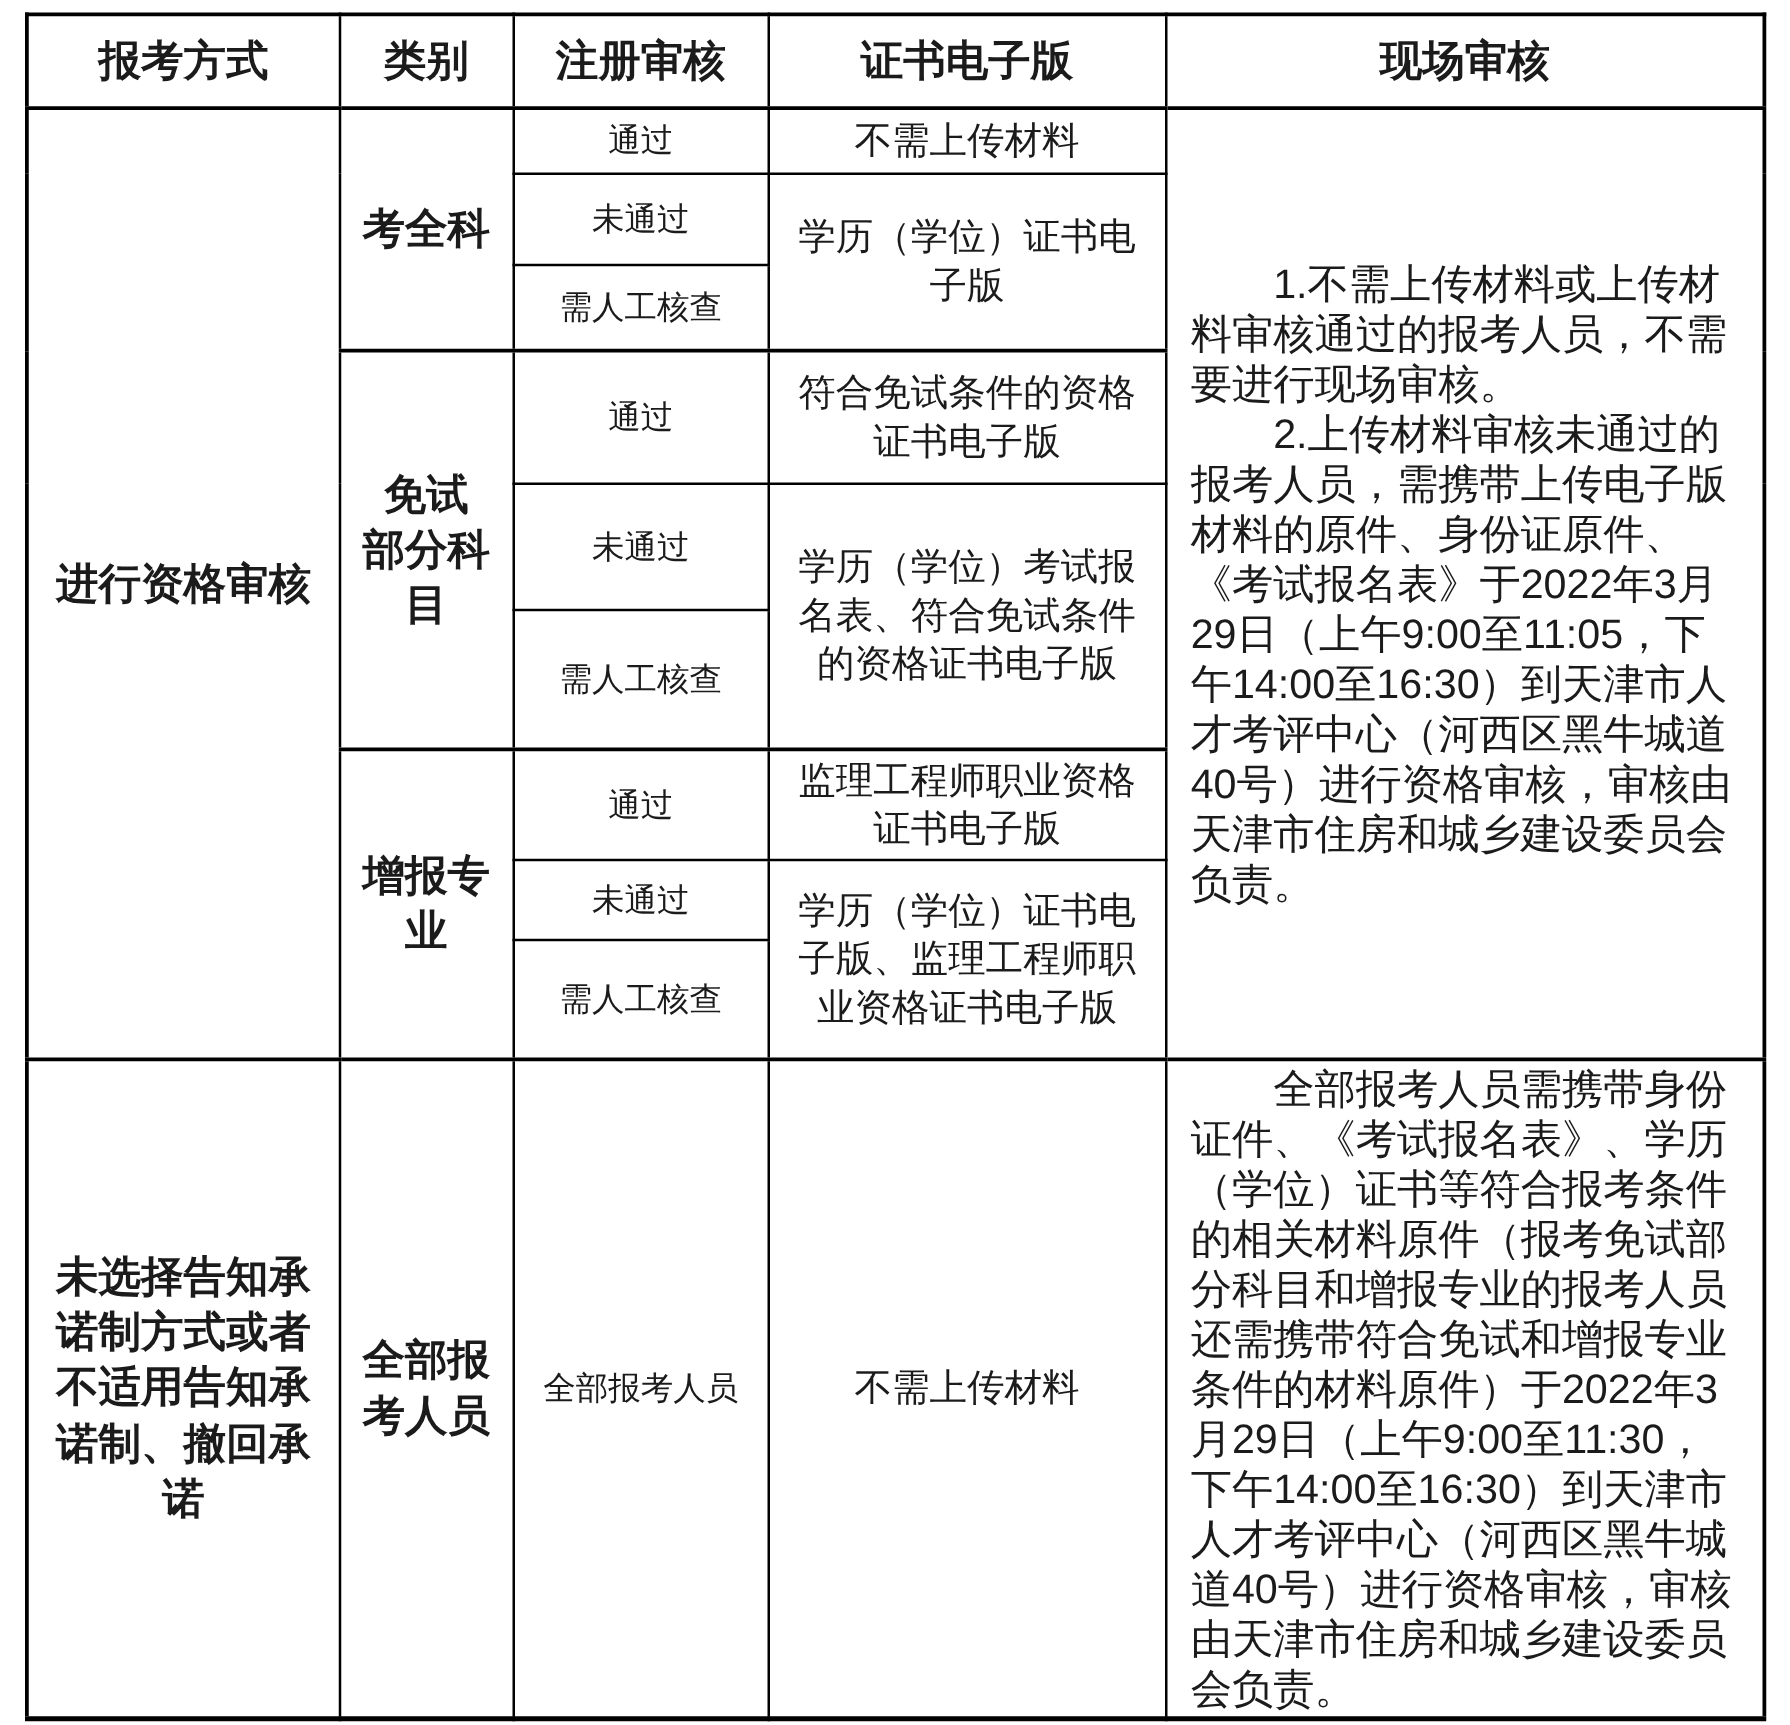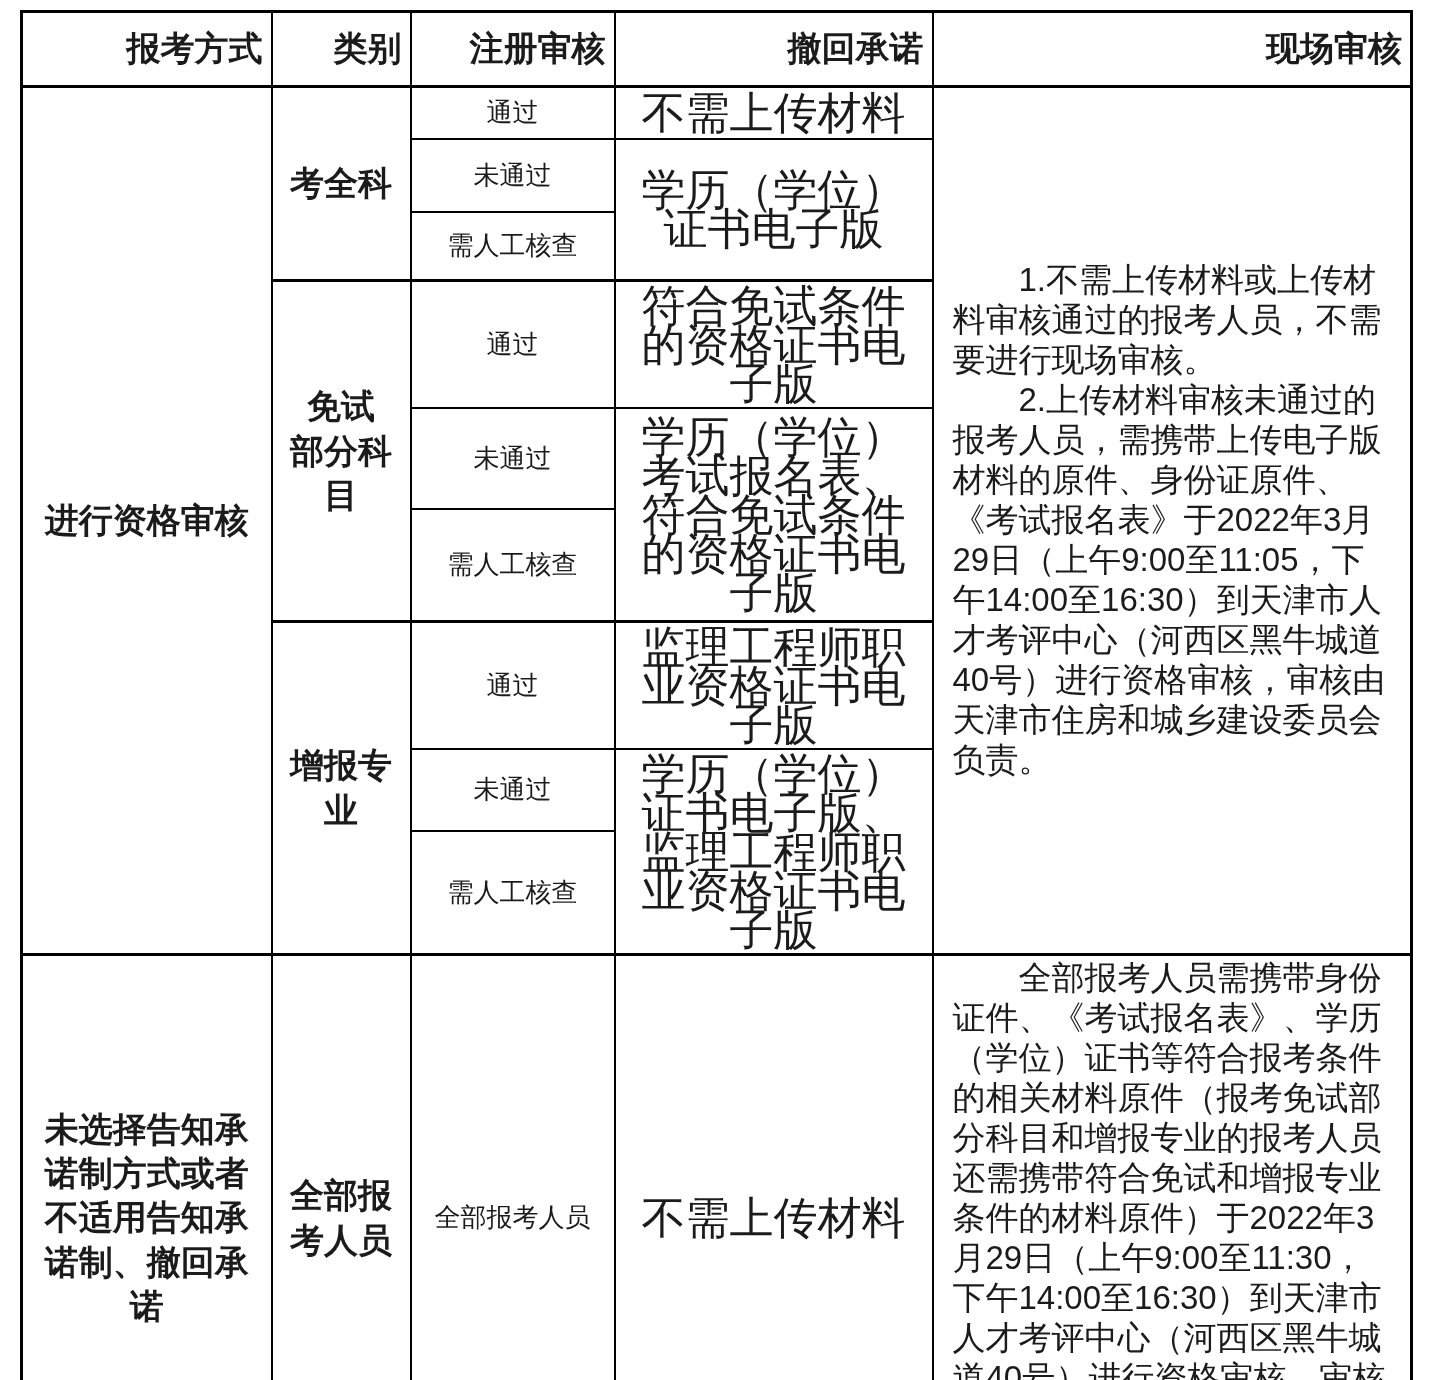--- a/index.html
+++ b/index.html
@@ -26,40 +26,39 @@
     border: 2px solid #000;
     vertical-align: middle;
     text-align: center;
     padding: 4px 8px;
     overflow: hidden;
   }
   th {
     font-size: 34px;
     font-weight: 700;
     border-bottom: 3px solid #000;
-    text-align: right;
   }
   .col1 {
     font-size: 34px;
     font-weight: 700;
     line-height: 1.3;
   }
   .col2 {
     font-size: 34px;
     font-weight: 700;
     line-height: 1.3;
     margin-top: 26px;
   }
   .col3 {
     font-size: 26px;
     font-weight: 400;
     line-height: 39px;
   }
   .col4 {
-    font-size: 44px;
+    font-size: 30px;
     font-weight: 400;
     line-height: 39px;
     padding: 4px 10px;
   }
   .col5 {
     font-size: 33px;
     font-weight: 400;
     line-height: 40px;
     text-align: left;
     padding: 2px 19px;
@@ -85,21 +84,21 @@
     <col style="width:204px">
     <col style="width:318px">
     <col style="width:479px">
   </colgroup>
 
   <tbody>
       <tr style="height:75px">
     <th>报考方式</th>
     <th>类别</th>
     <th>注册审核</th>
-    <th>撤回承诺</th>
+    <th>证书电子版</th>
     <th>现场审核</th>
   </tr>
 
   <tr style="height:52px">
     <td class="col1" rowspan="9">进行资格审核</td>
     <td class="col2" rowspan="3">考全科</td>
     <td class="col3">通过</td>
     <td class="col4">不需上传材料</td>
     <td class="col5" rowspan="9">
       <p>1.不需上传材料或上传材料审核通过的报考人员，不需要进行现场审核。</p>

